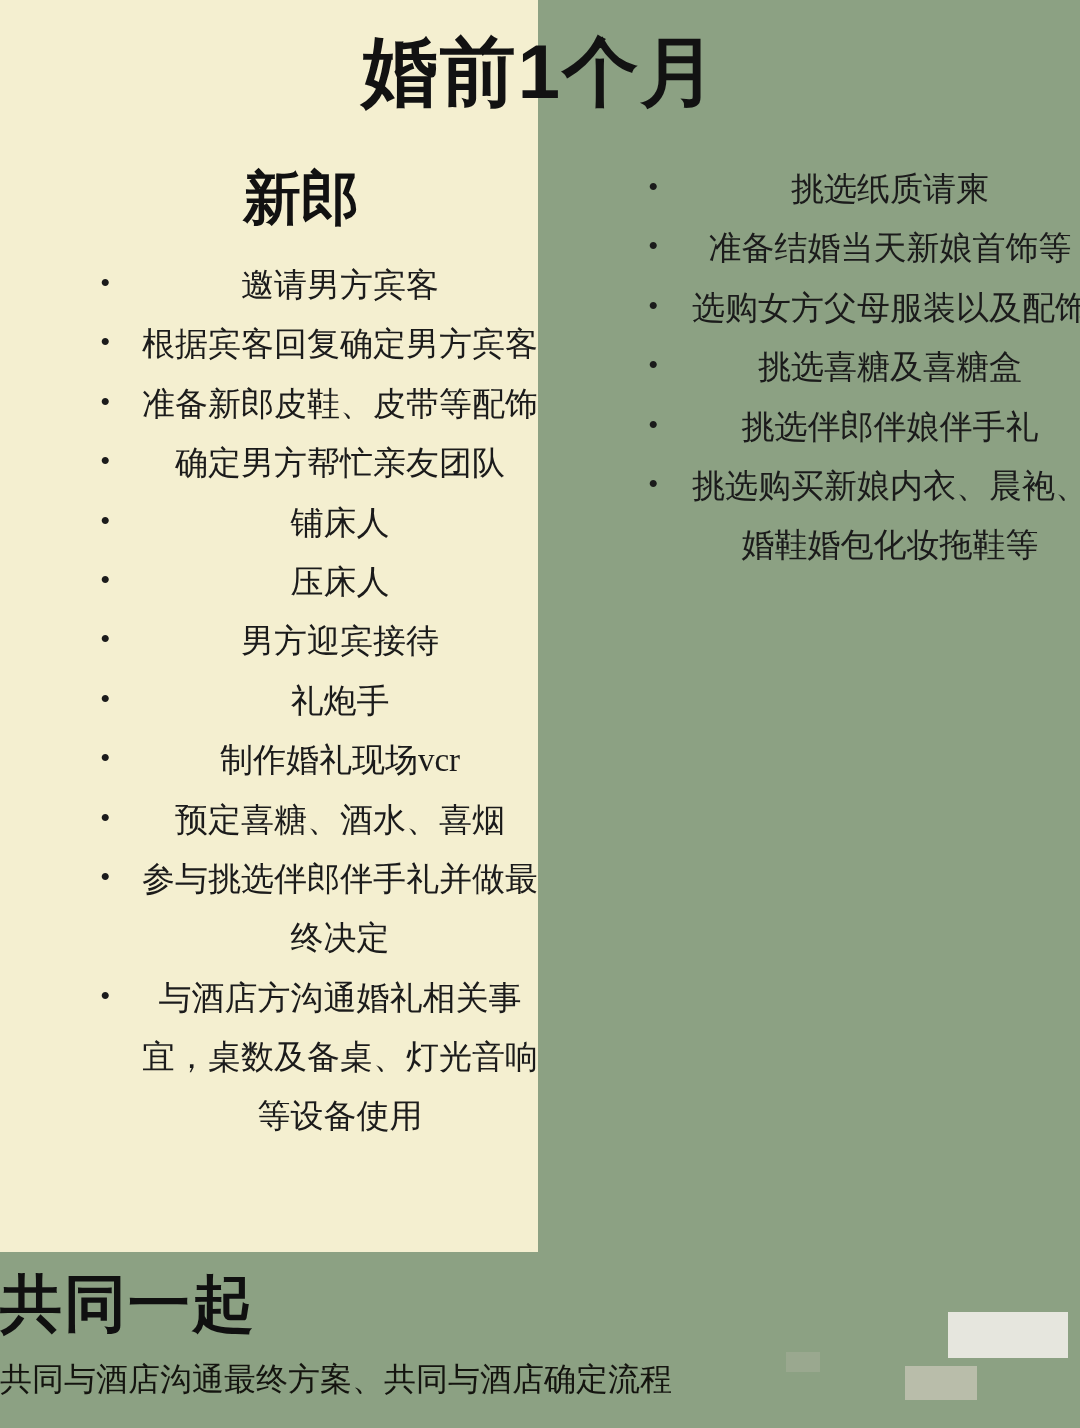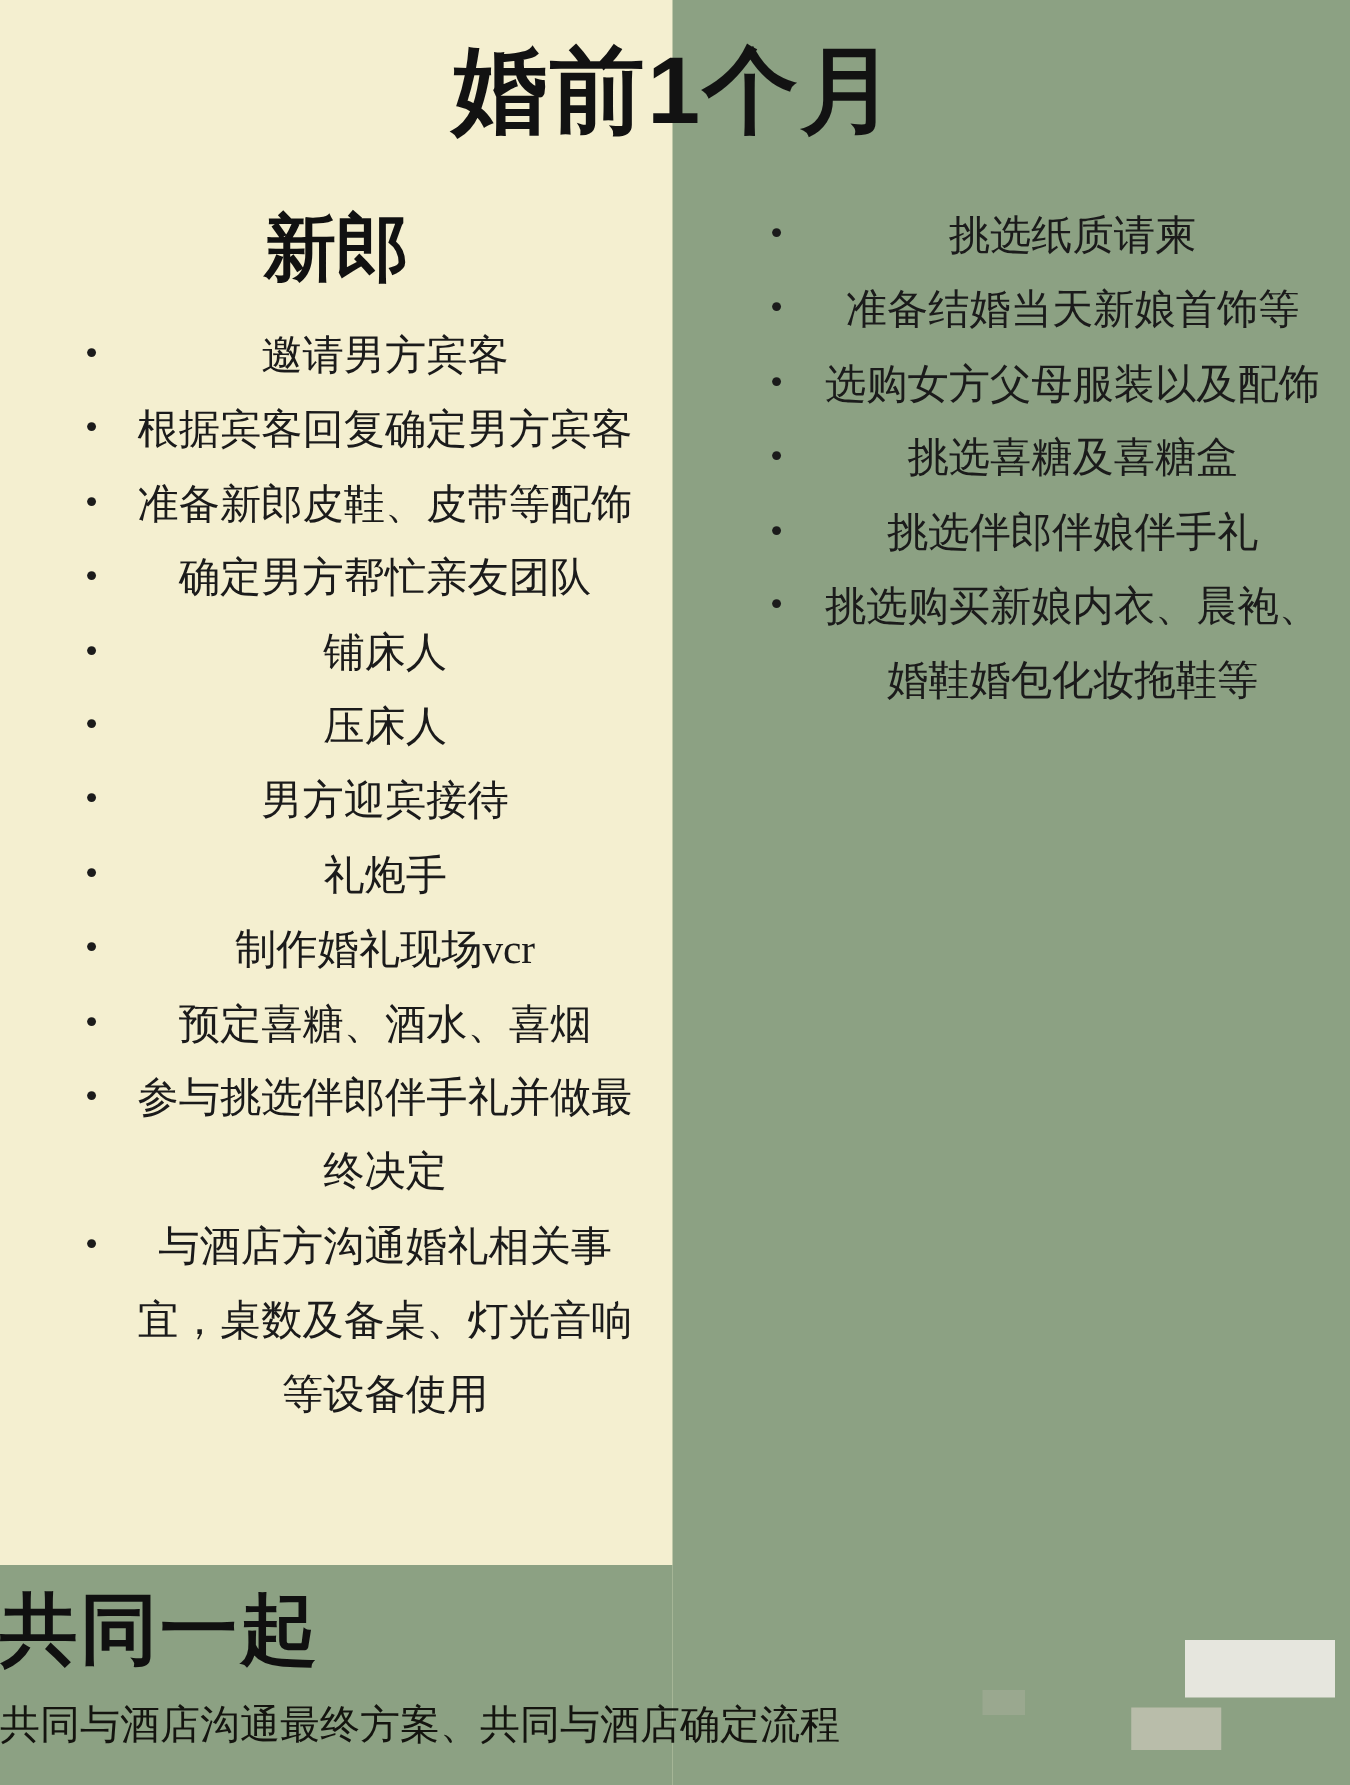--- a/index.html
+++ b/index.html
@@ -49,20 +49,21 @@
     font-weight: bold;
     font-size: 76px;
     letter-spacing: 2px;
     color: #121212;
     z-index: 3;
   }
   .col {
     position: absolute;
     top: 160px;
     z-index: 3;
+    padding-left: 32px;
   }
   .col-groom {
     left: 0;
     width: 538px;
   }
   .col-bride {
     left: 538px;
     width: 542px;
   }
   .col-head {

